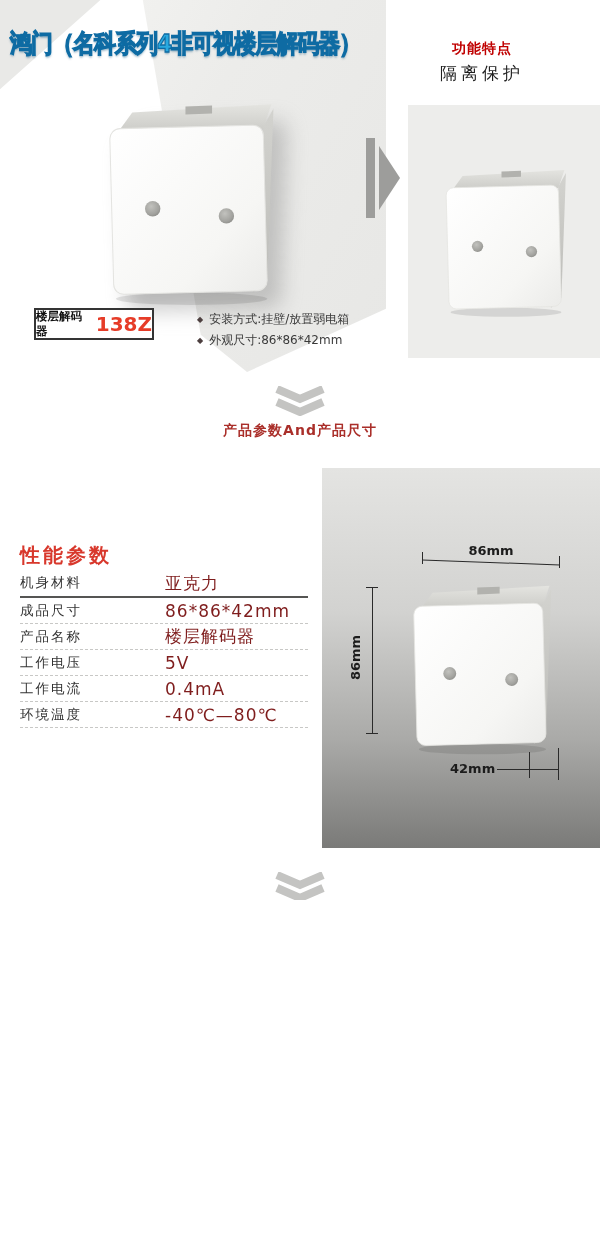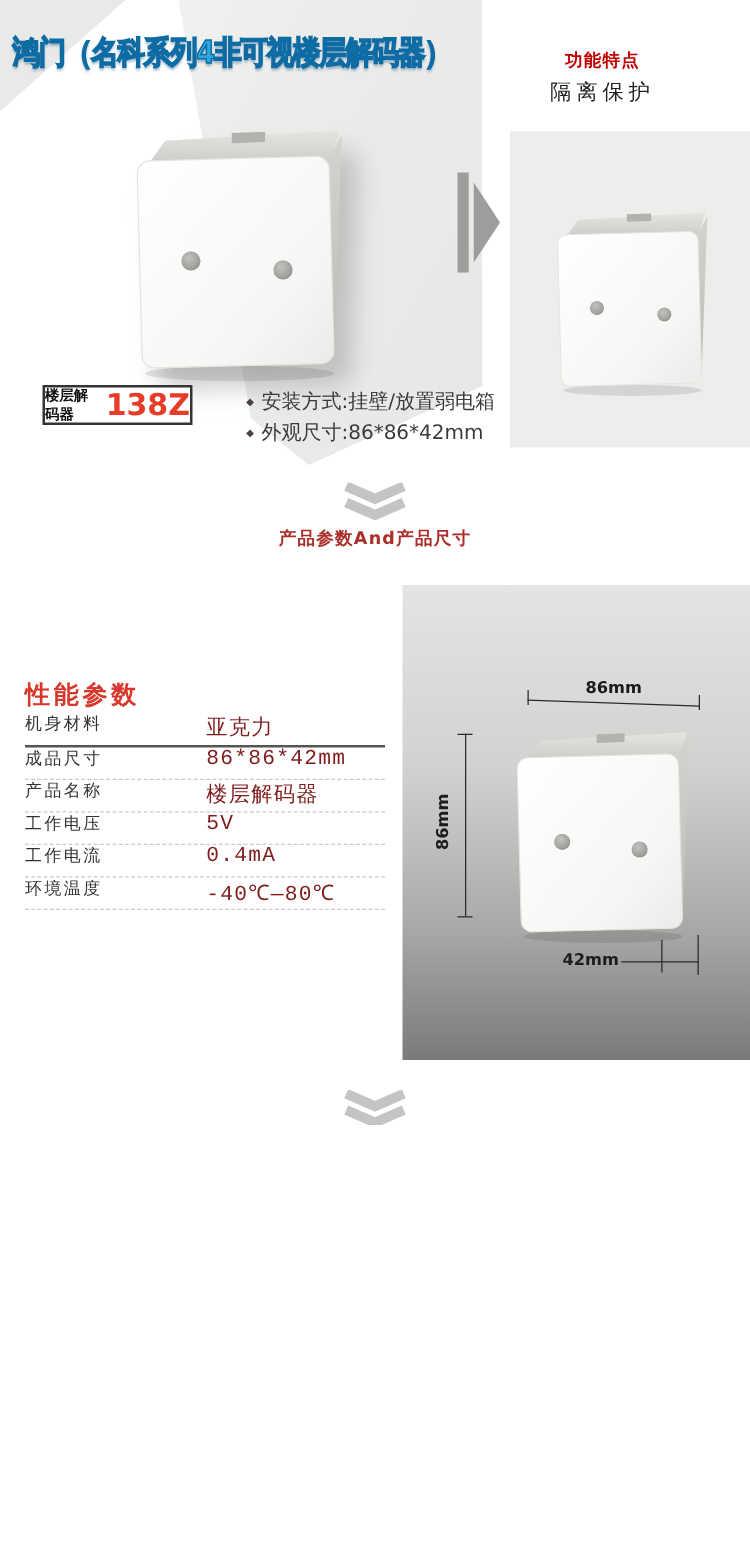--- a/index.html
+++ b/index.html
@@ -31,25 +31,25 @@
   .dev-bottom{position:absolute;left:58px;top:1008px;width:164px;height:176px;
     transform:rotate(-1.5deg);
     filter:drop-shadow(12px 16px 9px rgba(0,0,0,.35));}
   
   .model-box{
     position:absolute;left:34px;top:308px;width:120px;height:32px;
     background:#ffffff;border:2px solid #343434;
     display:flex;align-items:center;justify-content:center;gap:5px;box-sizing:border-box;
   }
   .model-box .nm{font-size:11.5px;font-weight:bold;color:#111;letter-spacing:0;}
-  .model-box .md{font-size:24px;font-weight:bold;color:#e63c28;line-height:1;}
+  .model-box .md{font-size:20px;font-weight:bold;color:#e63c28;line-height:1;}
   .bullets{position:absolute;left:197px;top:311px;}
   .bullets .row{display:flex;align-items:center;margin-bottom:4px;}
   .bullets .glyph{font-size:8px;color:#4c3f3f;margin-right:6px;line-height:1;}
-  .bullets .txt{font-size:16px;color:#3a3a3a;letter-spacing:0;white-space:nowrap;}
+  .bullets .txt{font-size:12px;color:#3a3a3a;letter-spacing:0;white-space:nowrap;}
   
   .feat-head{position:absolute;left:452px;top:40px;font-size:14px;font-weight:bold;
     color:#c00000;letter-spacing:1px;}
   .feat-item{position:absolute;left:440px;top:62px;font-size:17px;font-weight:normal;
     color:#1f1f1f;letter-spacing:4px;font-family:"DejaVu Serif","Liberation Serif",serif;}
   .small-box{position:absolute;left:408px;top:105px;width:192px;height:253px;background:#ededeb;}
   .arrow-bar{position:absolute;left:366px;top:138px;width:9px;height:80px;background:#9d9d9b;}
   .arrow-tri{position:absolute;left:379px;top:146px;width:0;height:0;
     border-top:32px solid transparent;border-bottom:32px solid transparent;
     border-left:21px solid #9d9d9b;}
@@ -57,21 +57,21 @@
   .chev{position:absolute;left:0;width:600px;text-align:center;}
   .chev-1{top:386px;}
   .chev-2{top:872px;}
   .sec-title{position:absolute;left:0;width:600px;text-align:center;font-weight:bold;}
   .sec-title-1{top:422px;font-size:14px;color:#aa2f2a;letter-spacing:1px;}
   .sec-title-2{top:906px;font-size:15px;color:#c4201a;letter-spacing:2px;}
   
   .specs-title{position:absolute;left:20px;top:542px;font-size:20px;font-weight:bold;
     color:#d8382c;letter-spacing:3px;}
   .specs{position:absolute;left:20px;top:570px;width:288px;border-collapse:collapse;}
-  .specs .r{display:flex;align-items:flex-start;height:25px;border-bottom:1px dashed #c8c8c6;font-family:Liberation Mono, monospace;}
+  .specs .r{display:flex;align-items:center;height:25px;border-bottom:1px dashed #c8c8c6;}
   .specs .r.hdr{height:26px;border-bottom:2px solid #555553;}
   .specs .r.last{border-bottom:2px solid #555553;}
   .specs .lb{width:145px;font-size:13.5px;color:#333;letter-spacing:2px;}
   .specs .vl{font-size:17px;color:#7f1d1d;letter-spacing:1px;}
   
   .dim-photo{position:absolute;left:322px;top:468px;width:278px;height:380px;
     background:linear-gradient(180deg,#e4e4e2 0%,#d2d2d0 38%,#a9a9a7 72%,#7a7a78 100%);}
   .dim-line{position:absolute;background:#2a2a2a;}
   .dim-top{left:422px;top:562px;width:138px;height:1px;transform:rotate(2deg);}
   .dim-top-t1{left:422px;top:552px;width:1px;height:12px;}

